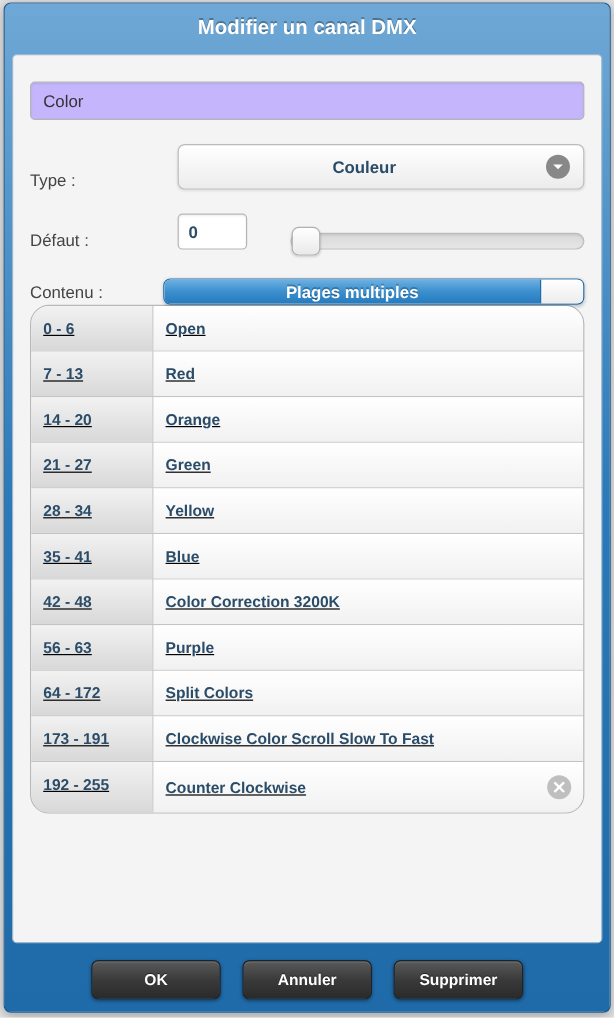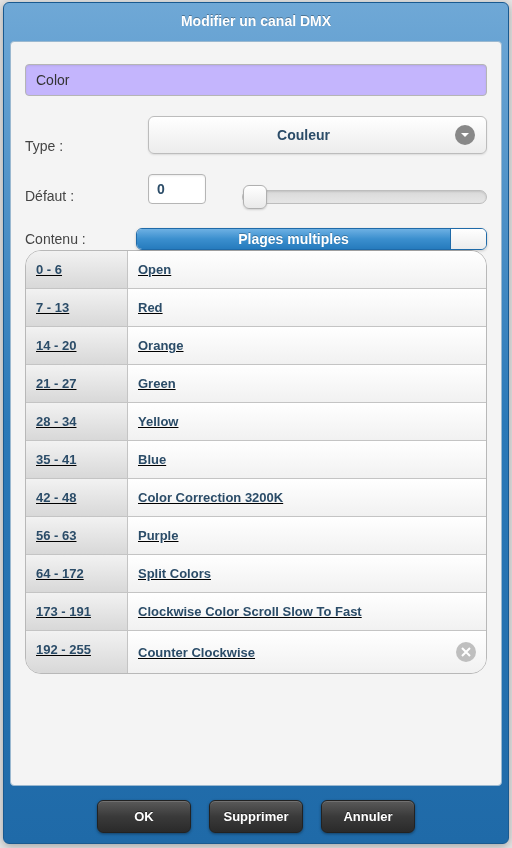--- a/index.html
+++ b/index.html
@@ -17,21 +17,21 @@
     box-shadow: 0 2px 10px rgba(0,0,0,0.3);
     width: 506px;
     margin: 2px auto;
     display: flex;
     flex-direction: column;
     height: 842px;
   }
   .titlebar {
     color: #fff;
     font-weight: bold;
-    font-size: 14px;
+    font-size: 17px;
     text-align: center;
     padding: 10px 0 12px;
     text-shadow: 0 -1px 0 rgba(0,0,0,0.3);
   }
   .content {
     background: #f4f4f4;
     border-radius: 4px;
     margin: 0 6px;
     padding: 22px 14px 14px;
     flex: 1;
@@ -199,21 +199,21 @@
   }
   .delete-icon svg { width: 10px; height: 10px; fill: #fff; }
 
   .footer {
     padding: 14px 8px 10px;
     display: flex;
     gap: 18px;
     justify-content: center;
   }
   .ftr-btn {
-    width: 94px;
+    width: 108px;
     padding: 8px 0;
     text-align: center;
     color: #fff;
     font-weight: bold;
     font-size: 13px;
     background: linear-gradient(#5a5a5a,#3a3a3a 50%,#2a2a2a);
     border: 1px solid #222;
     border-radius: 6px;
     box-shadow: inset 0 1px 0 rgba(255,255,255,0.15), 0 1px 3px rgba(0,0,0,0.4);
     cursor: pointer;
@@ -327,16 +327,16 @@
                 <path d="M1 1 L9 9 M9 1 L1 9" stroke="#fff" stroke-width="2" fill="none"></path>
               </svg>
             </div>
           </div>
         </div>
       </div>
   </div>
 
   <div class="footer">
     <div class="ftr-btn">OK</div>
+    <div class="ftr-btn">Annuler</div>
     <div class="ftr-btn">Supprimer</div>
-    <div class="ftr-btn">Annuler</div>
   </div>
 </div>
 
 </body></html>

